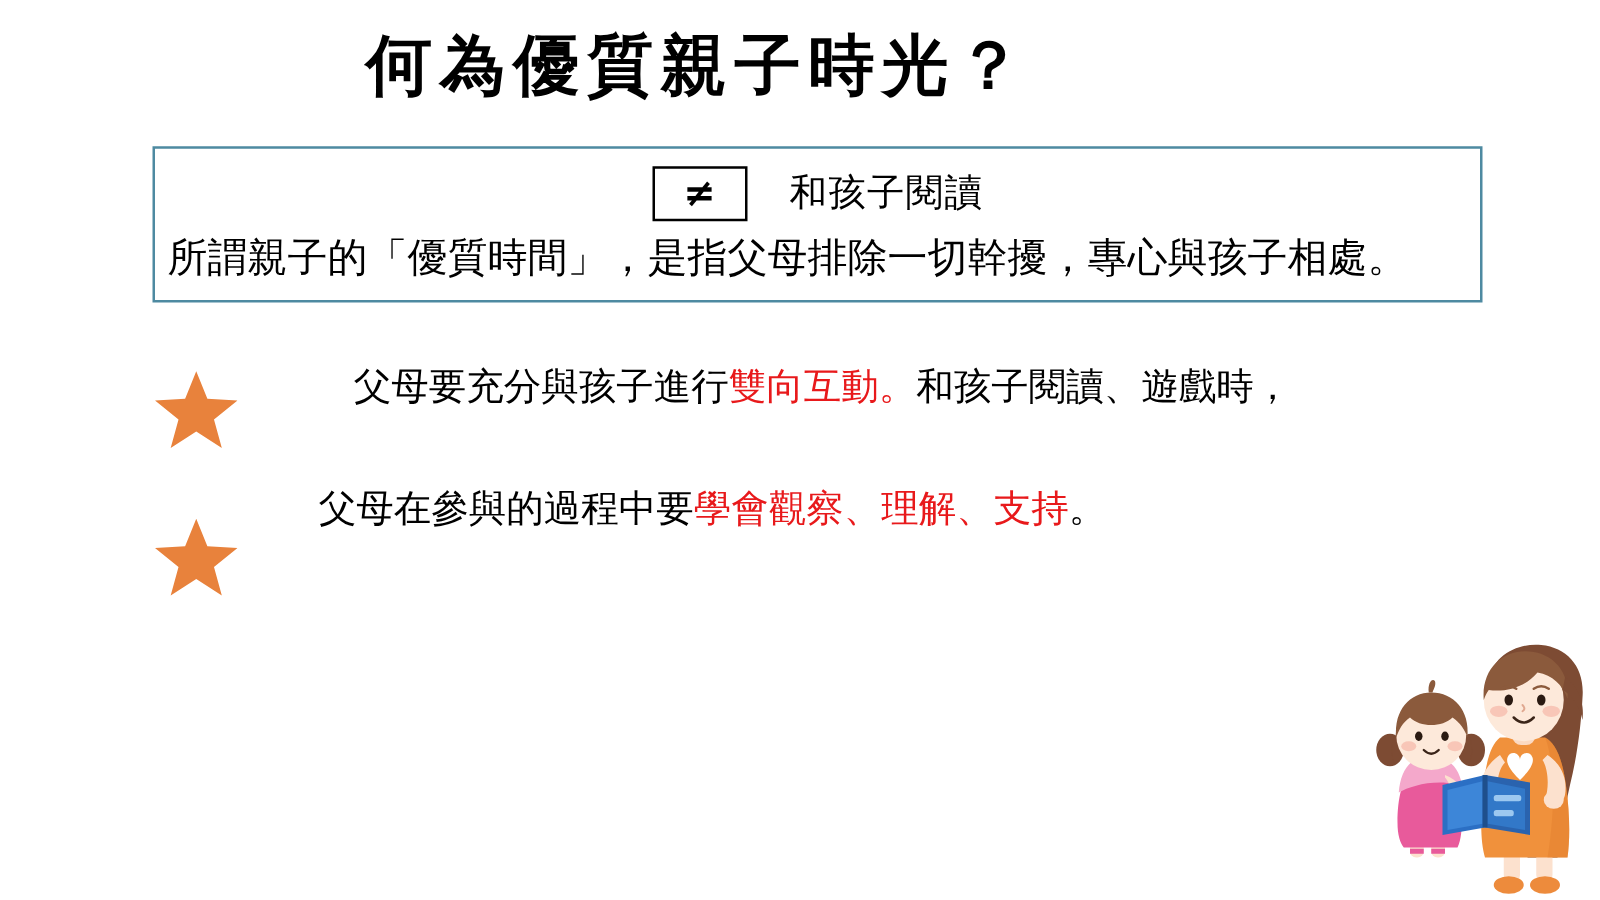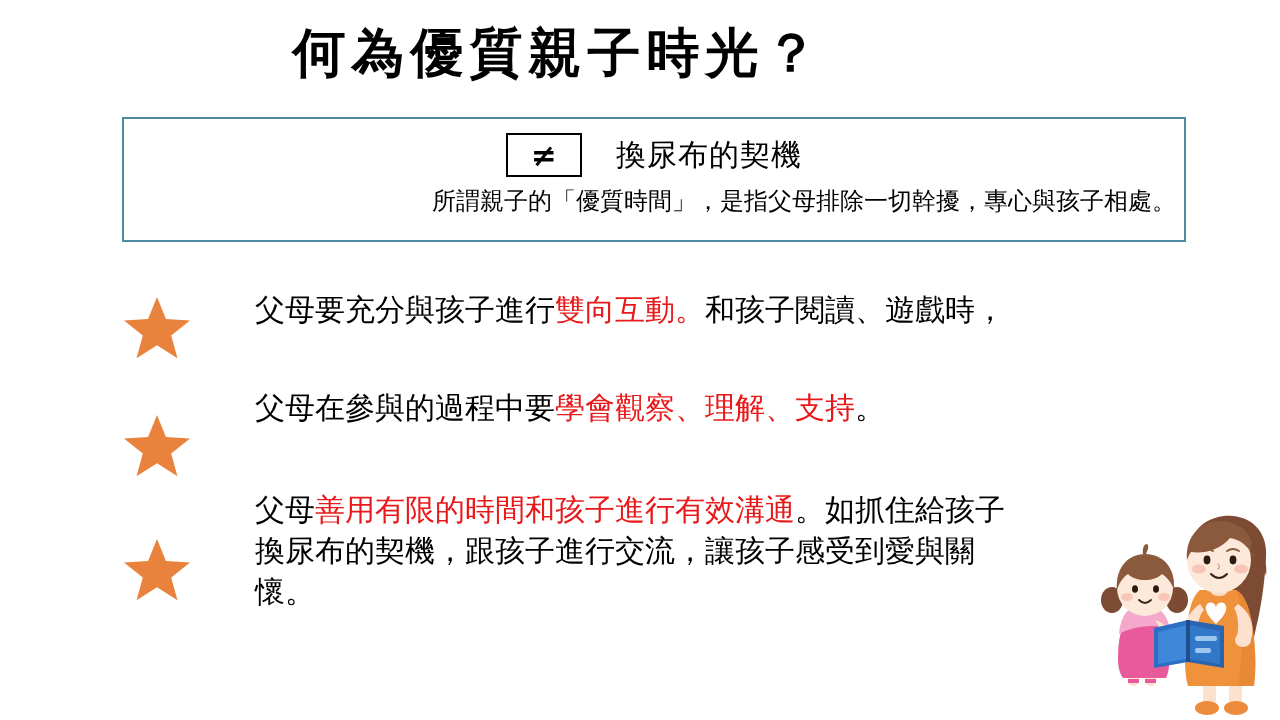--- a/index.html
+++ b/index.html
@@ -91,44 +91,44 @@
     font-weight: 700;
     line-height: 1;
     color: #000000;
   }
 
   .definition-line {
     position: absolute;
     left: 10px;
     top: 68px;
     width: 1042px;
-    text-align: right;
-    font-family: "Liberation Serif", "DejaVu Serif", serif;
-    font-size: 24px;
+    text-align: left;
+    font-family: "Liberation Serif", "DejaVu Serif", serif;
+    font-size: 32px;
     line-height: 1.2;
     letter-spacing: 0px;
     color: #000000;
     white-space: nowrap;
   }
 
   
   .bullets {
     position: absolute;
     left: 0;
     top: 285px;
     width: 1280px;
   }
 
   .bullet {
     position: relative;
     display: block;
     min-height: 70px;
   }
 
-  .bullet-1 { margin-top: 4px; }
+  .bullet-1 { margin-top: 4px; padding-left: 28px; }
   .bullet-2 { margin-top: 28px; }
   .bullet-3 { margin-top: 32px; }
 
   .star-icon {
     position: absolute;
     left: 124px;
     width: 66px;
     height: 64px;
   }
   .bullet-1 .star-icon { top: 6px; }
@@ -166,21 +166,21 @@
   <div class="slide-title">何為優質親子時光？</div>
 
   <div class="definition-box">
 
     <div class="equation-row">
 
       <span class="neq-box">
         <span class="neq-glyph">≠</span>
       </span>
 
-      <span class="eq-term">換尿布的契機</span>
+      <span class="eq-term">和孩子閱讀</span>
     </div>
 
     <div class="definition-line">所謂親子的「優質時間」，是指父母排除一切幹擾，專心與孩子相處。</div>
   </div>
 
   <div class="bullets">
 
     <div class="bullet bullet-1">
       <span class="star-icon">
         <svg viewBox="0 0 100 95" width="66" height="64" aria-hidden="true">
@@ -196,32 +196,20 @@
       <span class="star-icon">
         <svg viewBox="0 0 100 95" width="66" height="64" aria-hidden="true">
           <polygon points="50,2 63.5,35.5 100,37.5 71.5,60.5 81,95 50,75 19,95 28.5,60.5 0,37.5 36.5,35.5" fill="#E8823C"></polygon>
         </svg>
       </span>
       <div class="bullet-text">
           <span class="line"><span>父母在參與的過程中要</span><span class="hl">學會觀察、理解、支持</span><span>。</span></span>
         </div>
     </div>
 
-    <div class="bullet bullet-3">
-      <span class="star-icon">
-        <svg viewBox="0 0 100 95" width="66" height="64" aria-hidden="true">
-          <polygon points="50,2 63.5,35.5 100,37.5 71.5,60.5 81,95 50,75 19,95 28.5,60.5 0,37.5 36.5,35.5" fill="#E8823C"></polygon>
-        </svg>
-      </span>
-      <div class="bullet-text">
-          <span class="line"><span>父母</span><span class="hl">善用有限的時間和孩子進行有效溝通</span><span>。如抓住給孩子</span></span>
-          <span class="line"><span>換尿布的契機，跟孩子進行交流，讓孩子感受到愛與關</span></span>
-          <span class="line"><span>懷。</span></span>
-        </div>
-    </div>
 
   </div>
 
   <div class="illustration">
     <svg viewBox="0 0 184 208" width="184" height="208" aria-hidden="true">
 
       <path d="M96 34 C96 12 120 2 137 4 C158 6 172 22 170 46 C169 66 166 92 160 116 C155 138 152 160 150 174 L126 174 C130 150 134 120 132 96 C130 70 118 52 96 48 Z" fill="#7D4B33"></path>
 
       <rect x="107" y="166" width="13" height="28" rx="6" fill="#FCE1CE"></rect>
       <rect x="133" y="166" width="13" height="28" rx="6" fill="#FCE1CE"></rect>

